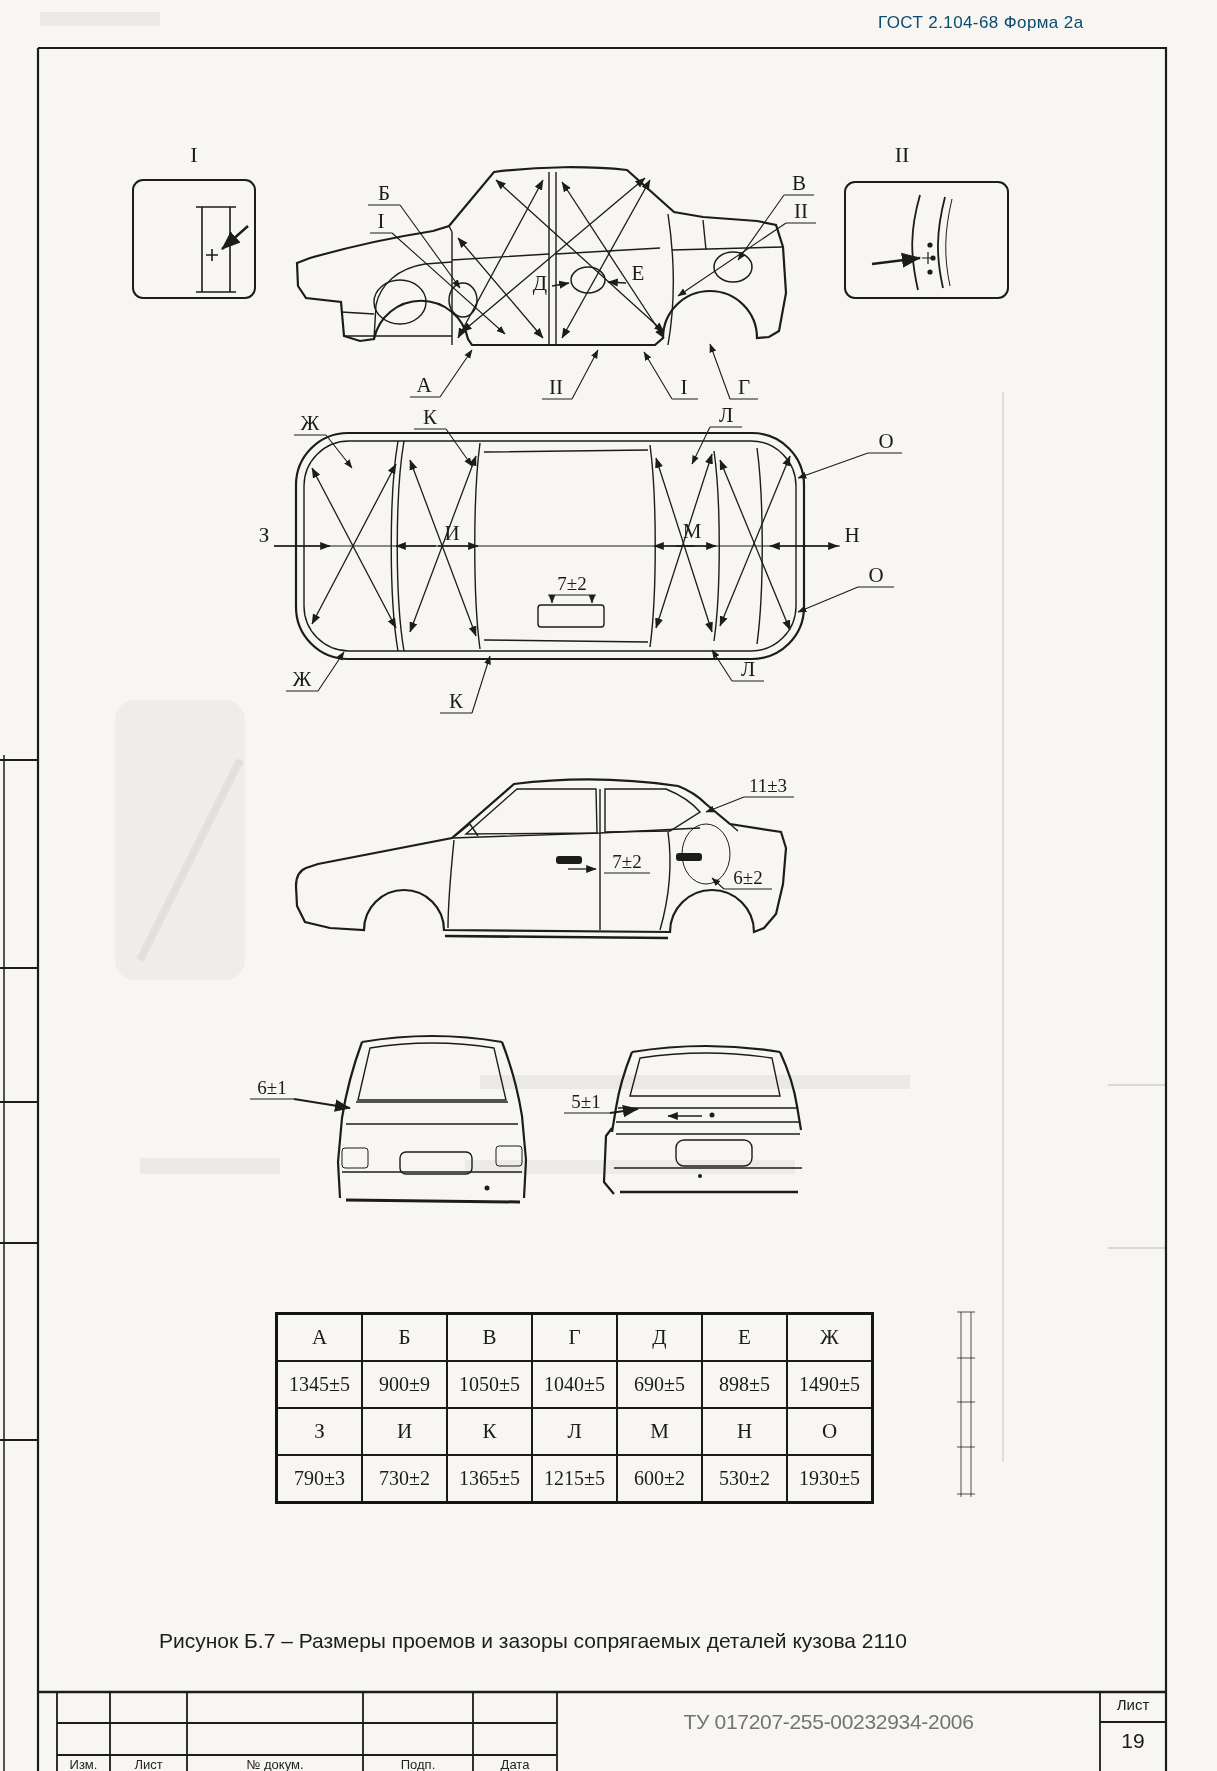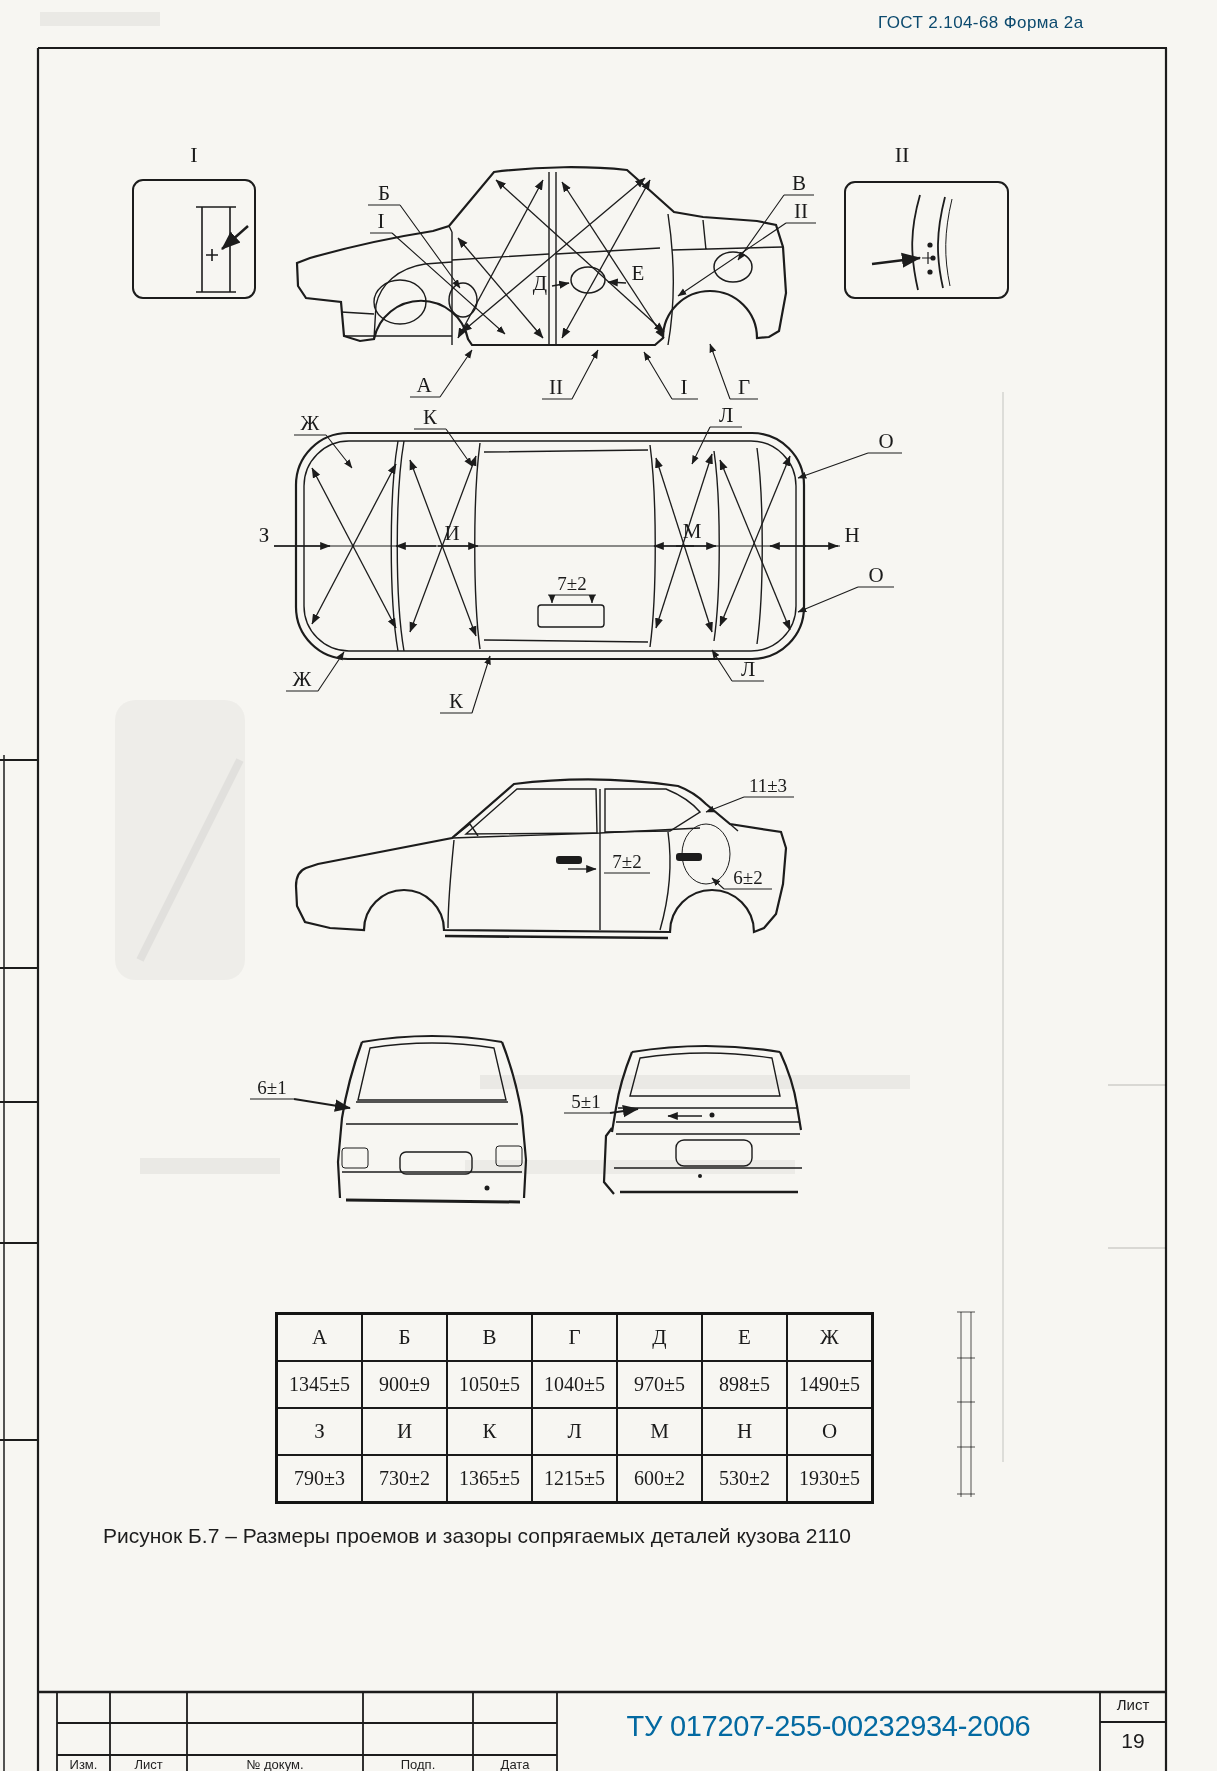--- a/index.html
+++ b/index.html
@@ -1,30 +1,30 @@
 <!DOCTYPE html>
 <html><head>
 <meta charset="utf-8">
 <style>
   html,body{margin:0;padding:0;background:#888;}
   .page{position:relative;width:1217px;height:1771px;background:#f7f6f2;overflow:hidden;
         font-family:"Liberation Sans",sans-serif;color:#1b1b1b;}
   .abs{position:absolute;}
   .form-header{top:13px;left:878px;font-size:17px;letter-spacing:.4px;color:#0c4a6e;}
-  .caption{top:1524px;left:103px;width:860px;font-size:21px;color:#1d1d1d;}
+  .caption{top:1629px;left:103px;width:860px;font-size:21px;color:#1d1d1d;text-align:center;}
   
   .dimtab{top:1312px;left:275px;border-collapse:collapse;table-layout:fixed;
           font-family:"Liberation Serif",serif;}
   .dimtab td{width:83px;height:45px;border:2px solid #1a1a1a;text-align:center;
              vertical-align:middle;font-size:20px;padding:0;}
   .dimtab tr.hdr td{font-size:21px;}
   .dimtab{border:3px solid #141414;}
   
-  .tb-doc{top:1710px;left:557px;width:543px;text-align:center;font-size:29px;
-          color:#0369a1;letter-spacing:-.3px;}
+  .tb-doc{top:1710px;left:557px;width:543px;text-align:center;font-size:21px;
+          color:#737373;letter-spacing:-.3px;}
   .tb-sheet-label{top:1696px;left:1100px;width:66px;text-align:center;font-size:15px;}
   .tb-sheet-num{top:1729px;left:1100px;width:66px;text-align:center;font-size:21px;}
   .revlbl{top:1757px;height:18px;text-align:center;font-size:13px;color:#222;overflow:hidden;}
   svg text{font-family:"Liberation Serif",serif;fill:#1b1b1b;}
   .t{font-size:21px;}
   .td{font-size:19px;}
   .tr{font-size:22px;}
   svg .ln{stroke:#1c1c1c;fill:none;}
 </style>
 </head>
@@ -319,21 +319,21 @@
       <td>Г</td>
       <td>Д</td>
       <td>Е</td>
       <td>Ж</td>
     </tr>
     <tr>
       <td>1345±5</td>
       <td>900±9</td>
       <td>1050±5</td>
       <td>1040±5</td>
-      <td>970±5</td>
+      <td>690±5</td>
       <td>898±5</td>
       <td>1490±5</td>
     </tr>
     <tr class="hdr">
       <td>З</td>
       <td>И</td>
       <td>К</td>
       <td>Л</td>
       <td>М</td>
       <td>Н</td>

